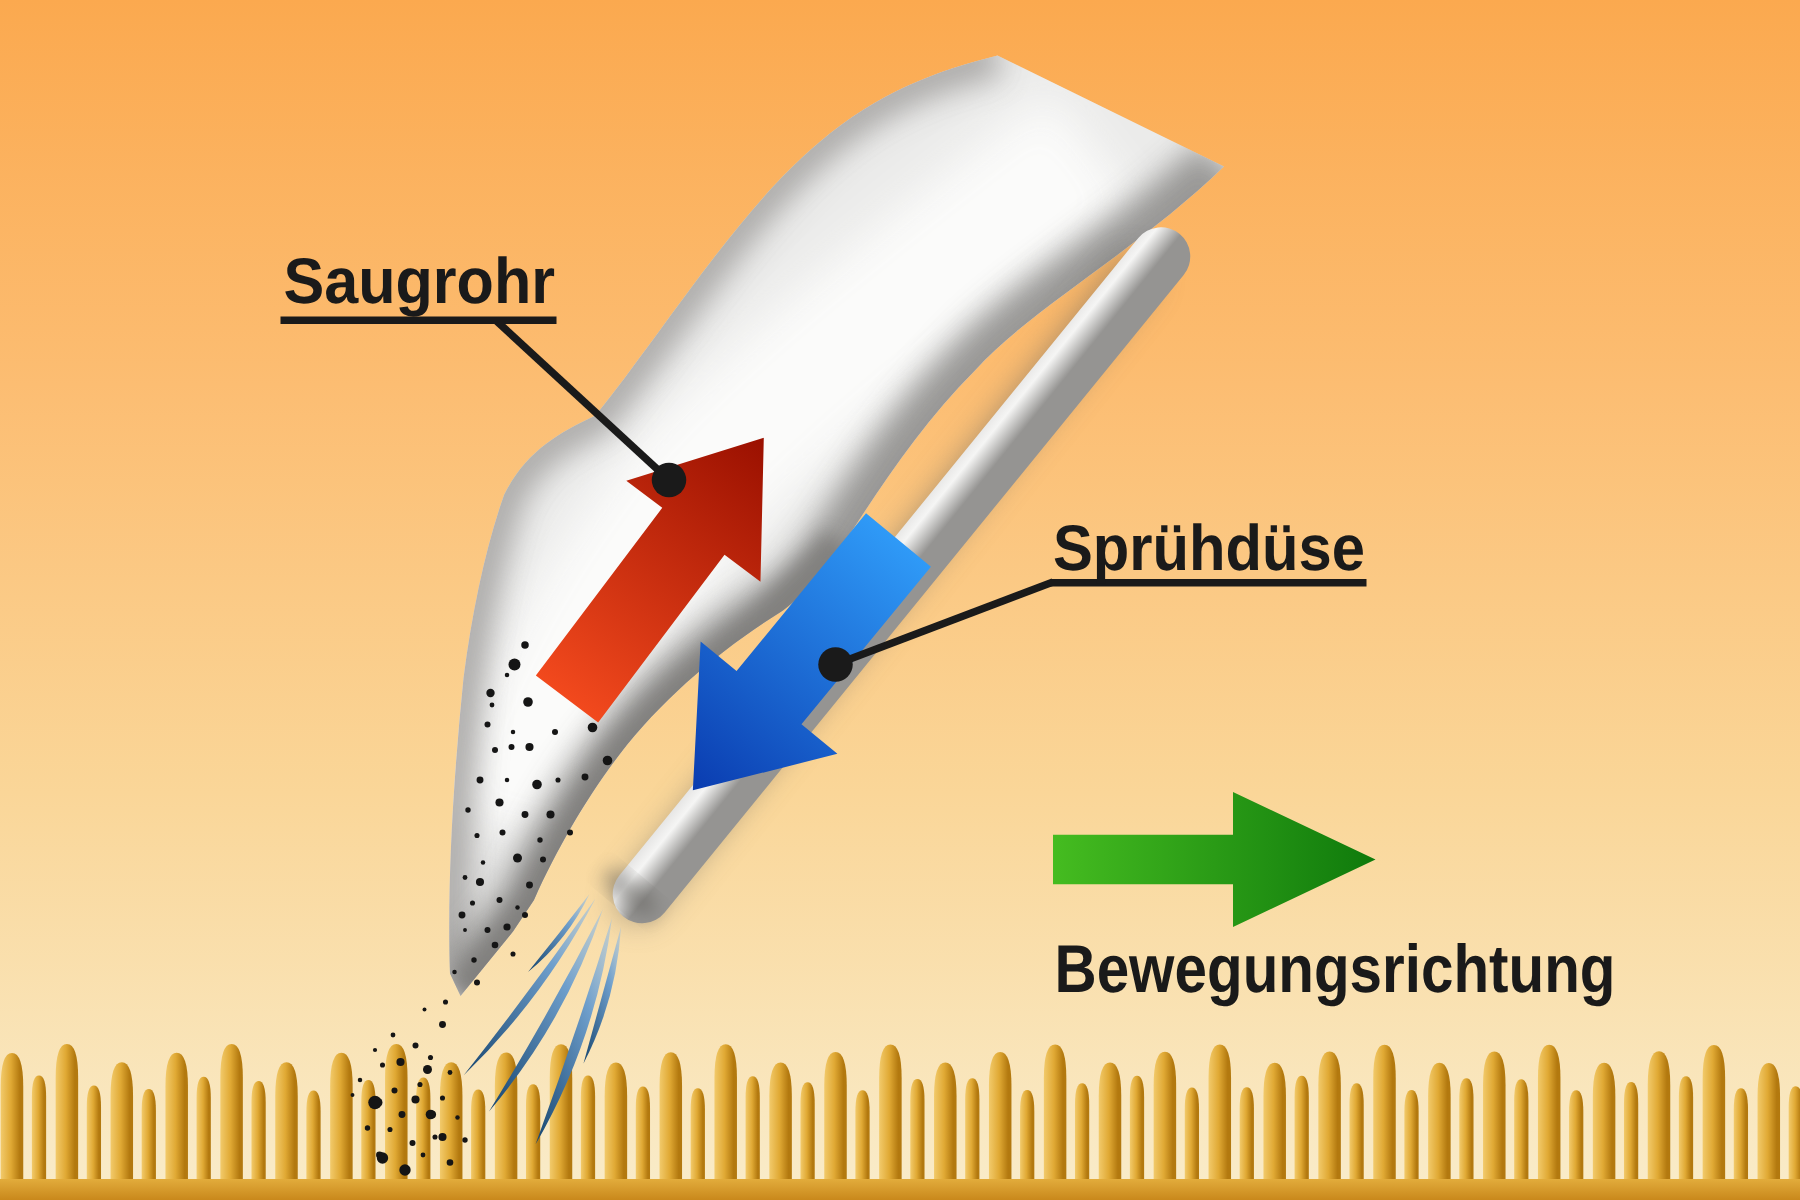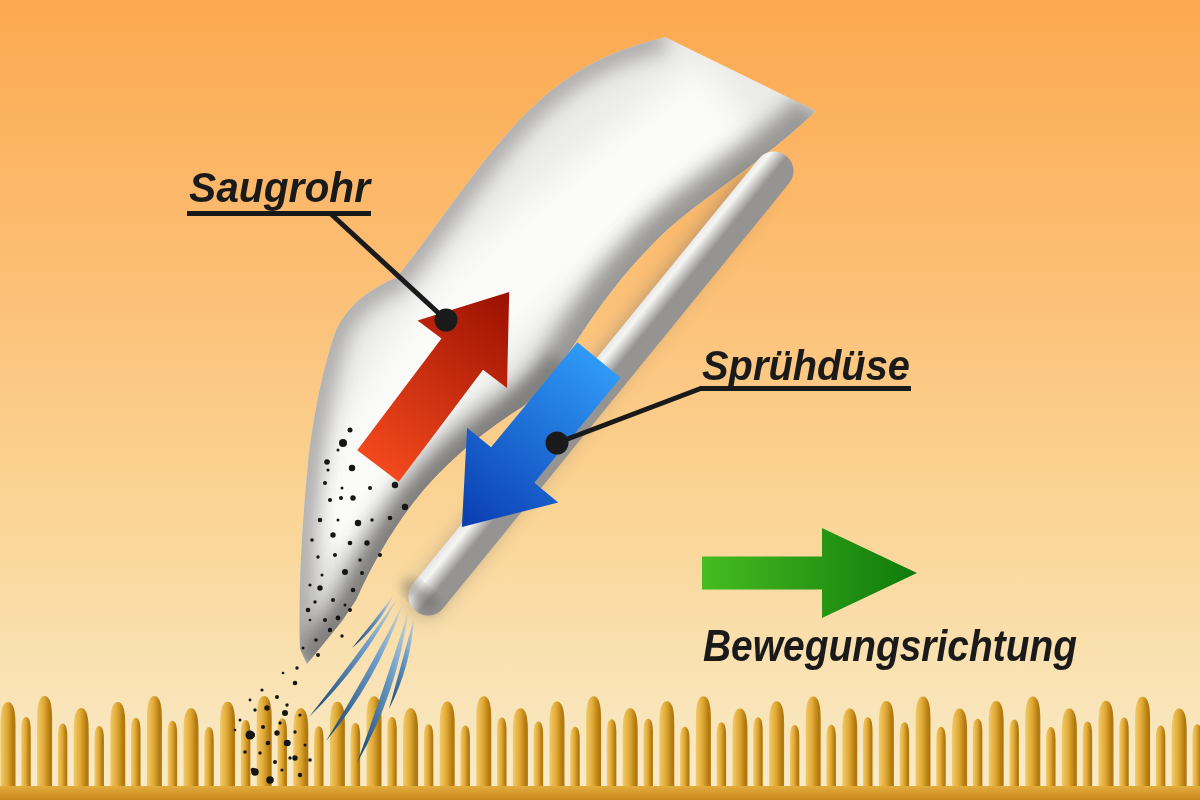--- a/index.html
+++ b/index.html
@@ -1,16 +1,16 @@
 <!DOCTYPE html>
 <html><head>
 <meta charset="utf-8">
 <style>
   html,body{margin:0;padding:0;background:#333;}
-  .stage{width:1200px;height:800px;position:relative;overflow:hidden;margin:0 auto;font-style:italic;}
+  .stage{width:1200px;height:800px;position:relative;overflow:hidden;margin:0 auto;}
   svg{display:block;width:1200px;height:800px;}
   text{font-family:"Liberation Sans","DejaVu Sans",sans-serif;font-weight:bold;}
 </style>
 </head>
 <body>
 
 <div class="stage">
 <svg viewBox="0 0 1200 800" xmlns="http://www.w3.org/2000/svg">
   <defs>
     <linearGradient id="bgGrad" x1="0" y1="0" x2="0" y2="800" gradientUnits="userSpaceOnUse">

